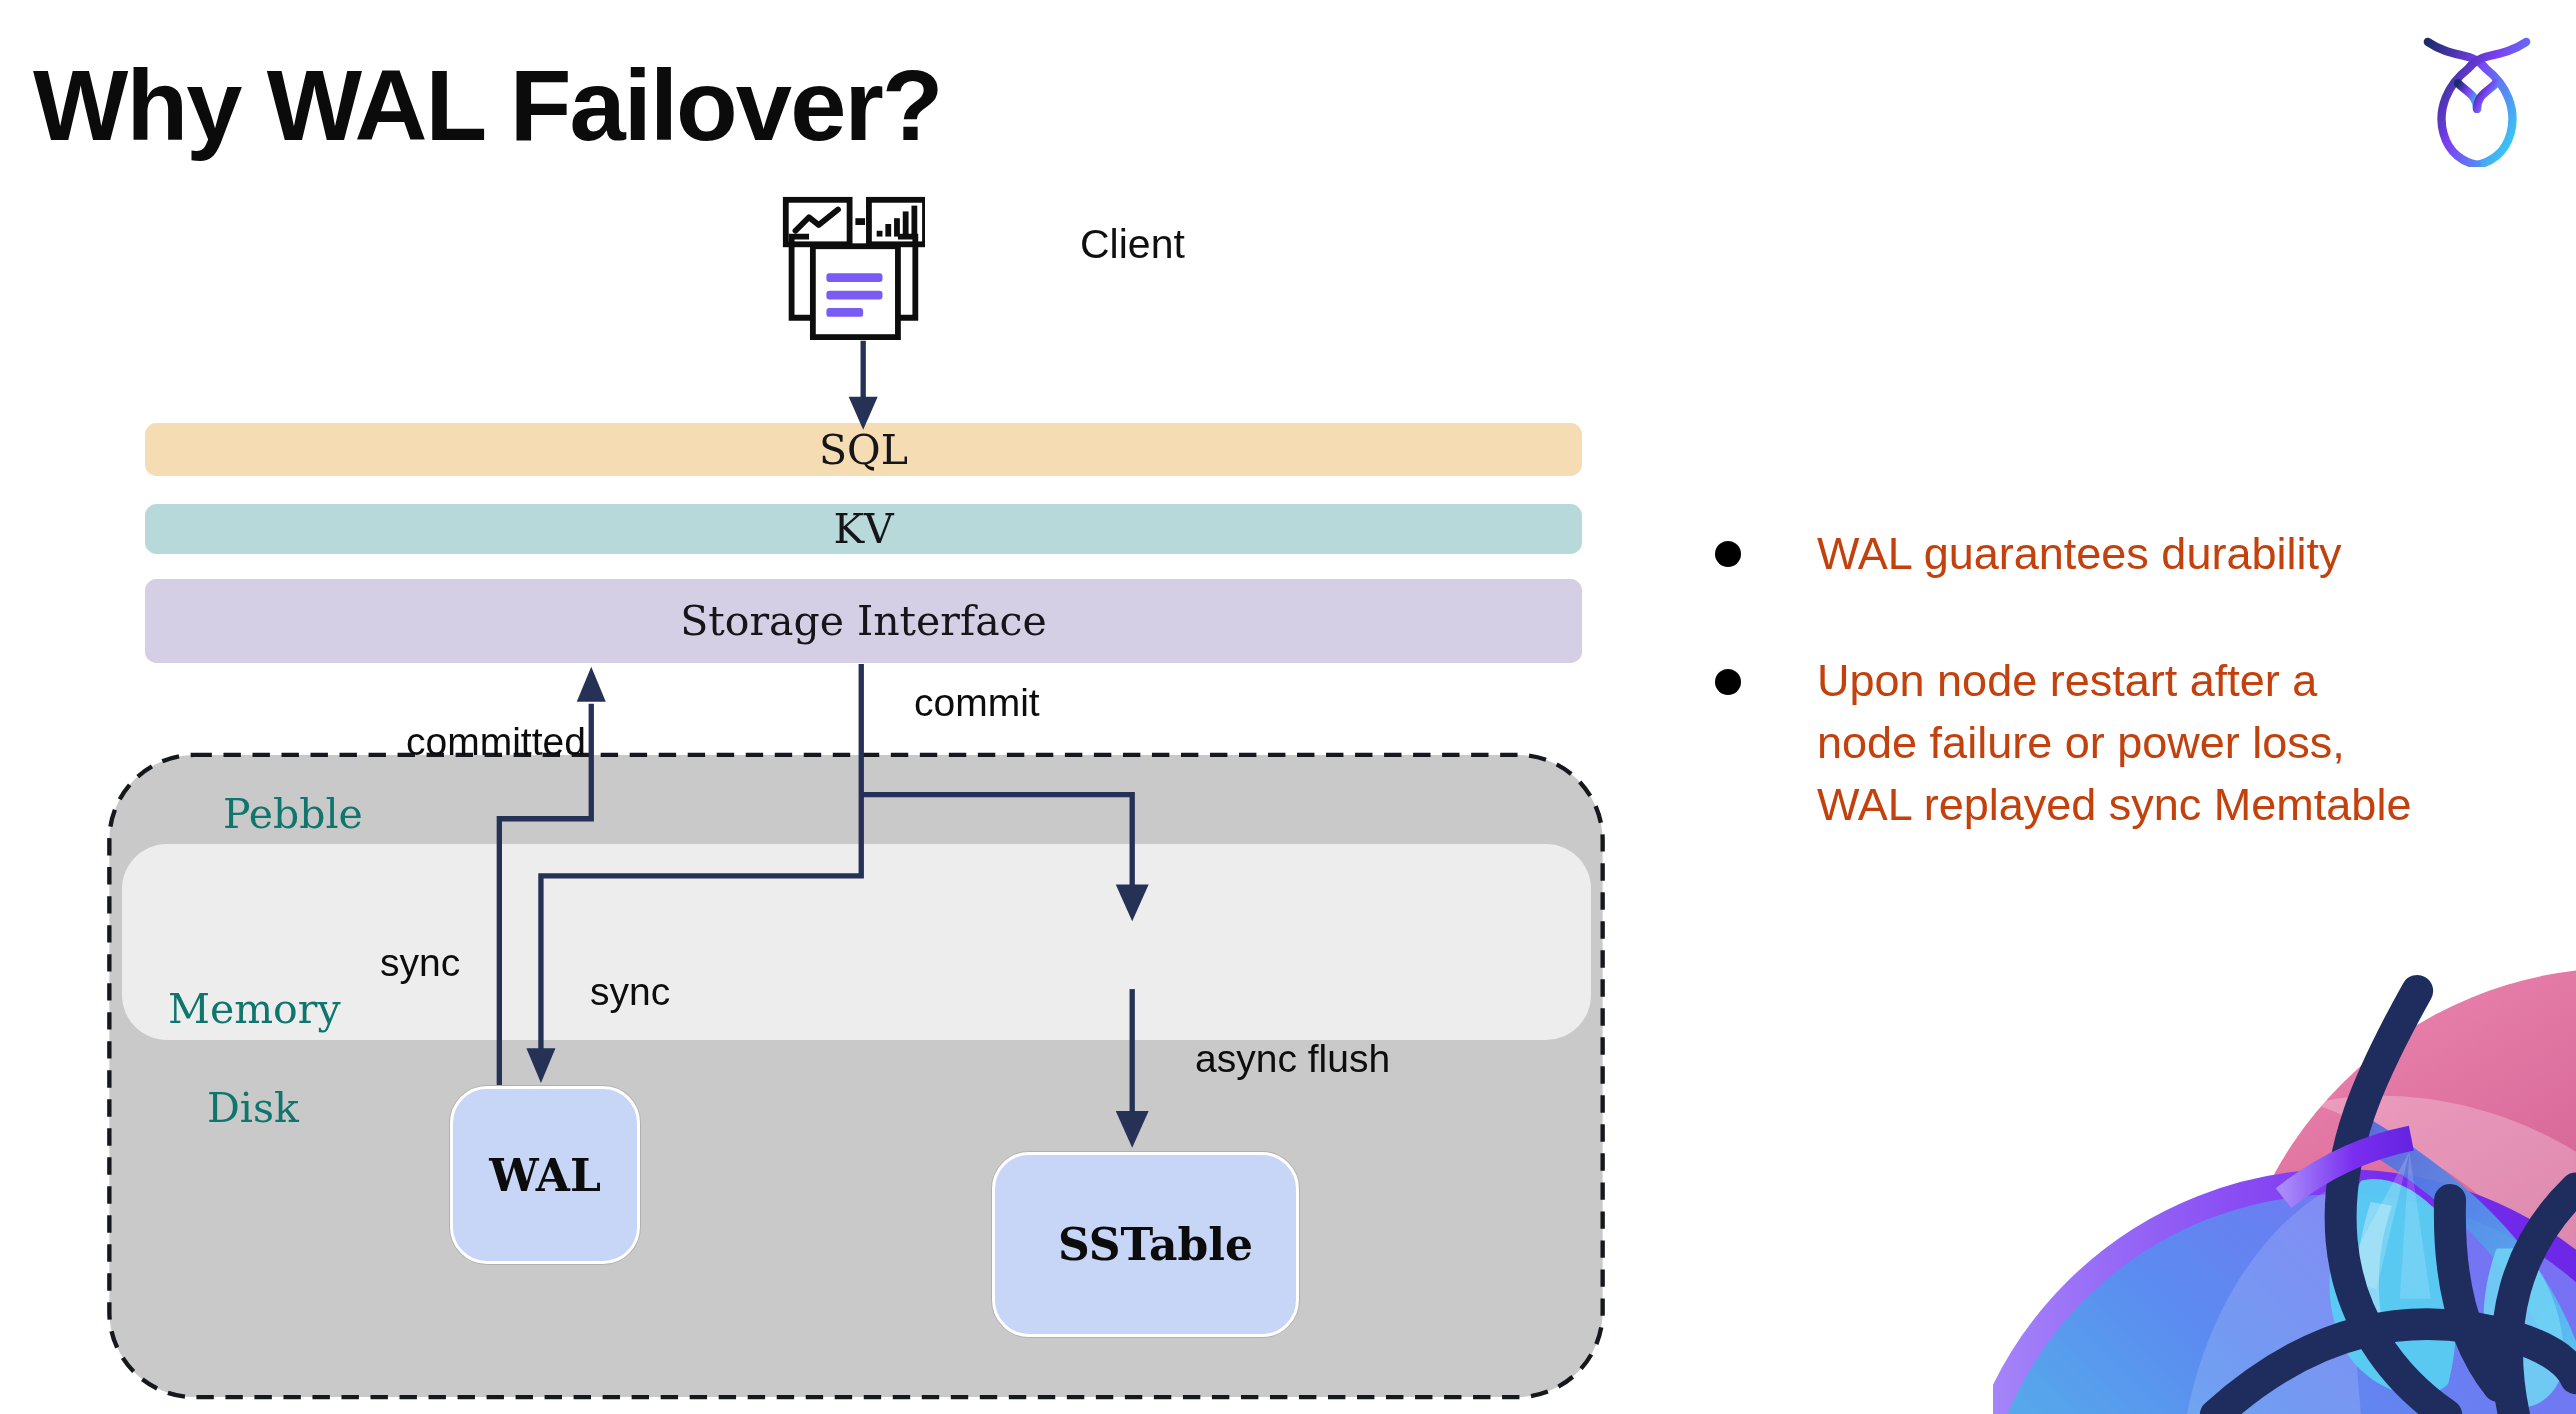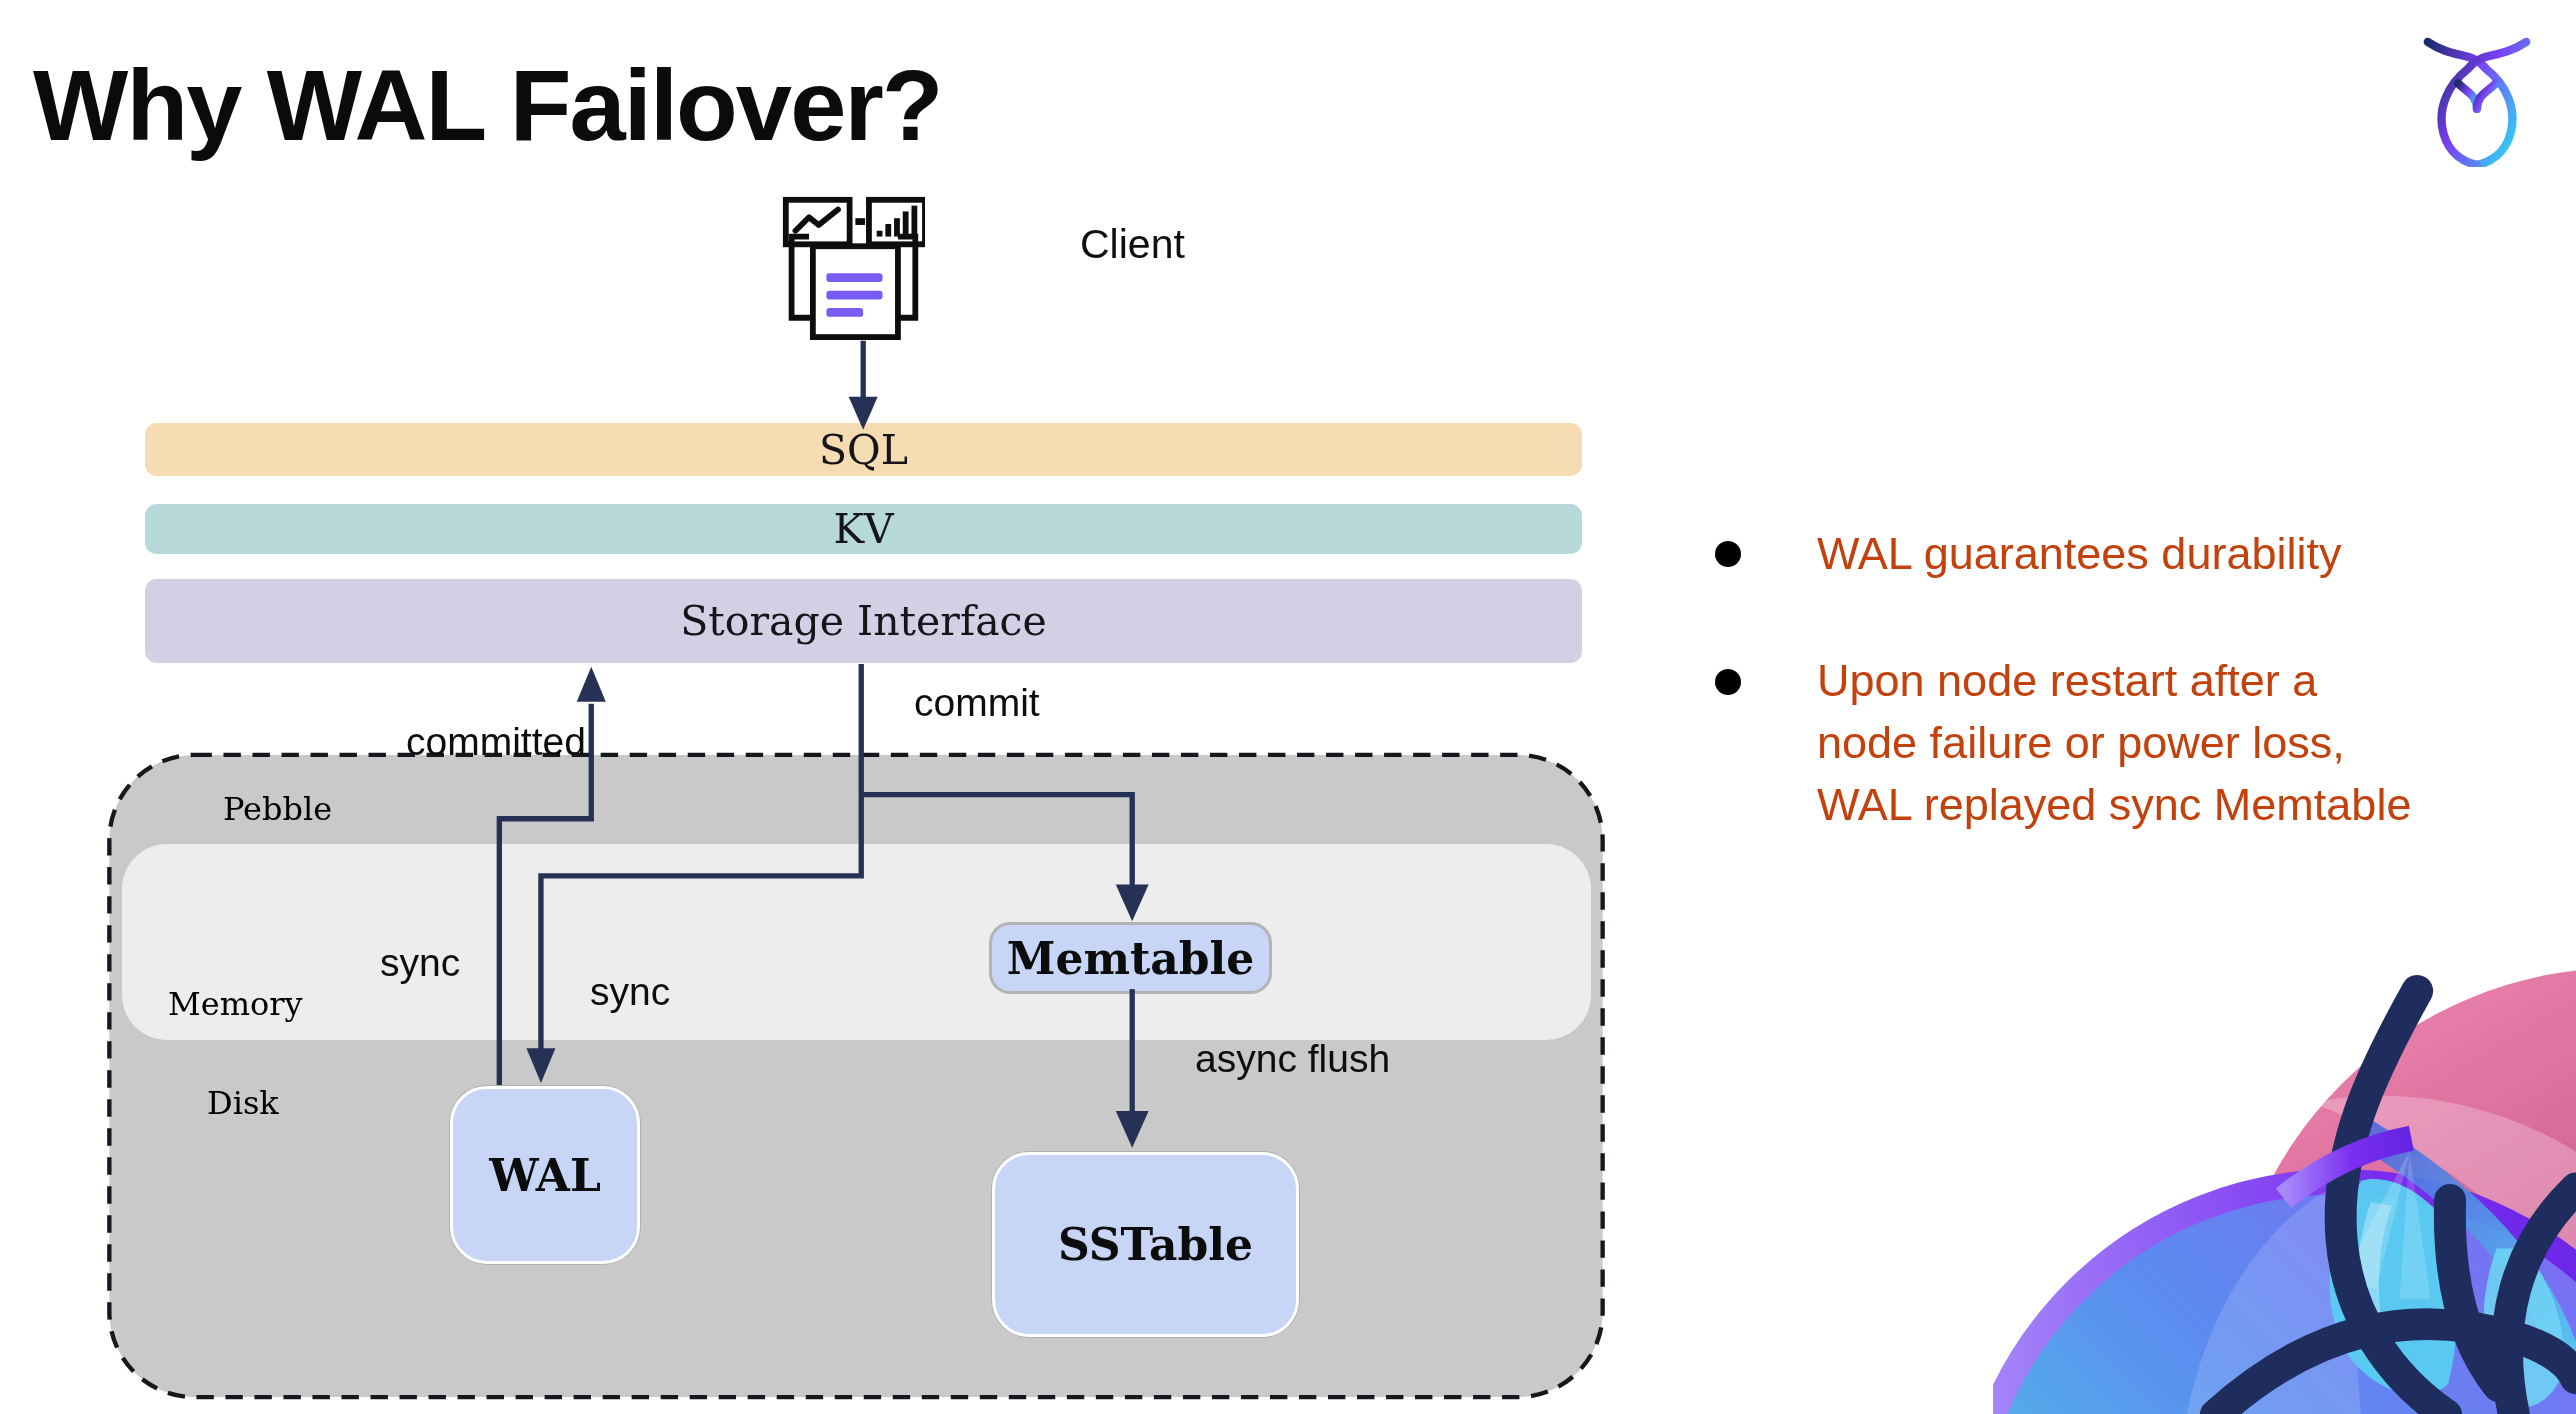--- a/index.html
+++ b/index.html
@@ -10,21 +10,21 @@
   .sans{font-family:"Liberation Sans",sans-serif;}
 
   .title{left:33px;top:48px;font-size:101px;font-weight:800;letter-spacing:-1.9px;color:#0b0b0b;white-space:nowrap;}
 
   .bar{left:145px;width:1437px;border-radius:11.6px;display:flex;align-items:center;justify-content:center;}
   .bar-label{font-size:41px;color:#15151a;}
   .bar-sql{top:423px;height:53px;background:var(--bar-sql);justify-content:center;}
   .bar-kv{top:504px;height:50px;background:var(--bar-kv);}
   .bar-storage{top:579px;height:84px;background:var(--bar-storage);}
 
-  .pebble-label{font-size:32px;color:#000000;}
+  .pebble-label{font-size:41px;color:#0f766e;}
   .memory-band{left:122px;top:844px;width:1469px;height:196px;background:var(--memory-bg);border-radius:45px;z-index:2;}
 
   .node{background:var(--node-fill);display:flex;align-items:center;justify-content:center;z-index:4;
         font-family:"DejaVu Serif","Liberation Serif",serif;font-weight:bold;font-size:44px;color:#0c0c0c;}
   .node-wal{left:450px;top:1086px;width:184px;height:172px;border:3.9px solid #ffffff;border-radius:37px;box-shadow:0 0 0 1px rgba(0,0,0,.12);}
   .node-memtable{left:989px;top:922px;width:277px;height:66px;border:3.9px solid #b3b3b3;border-radius:21px;}
   .node-sstable{left:992px;top:1152px;width:281px;height:179px;border:3.9px solid #ffffff;border-radius:37px;box-shadow:0 0 0 1px rgba(0,0,0,.12);padding-left:20px;}
 
   .edge-label{font-size:39px;color:#0d0d0d;z-index:5;white-space:nowrap;}
 
@@ -100,23 +100,20 @@
   </svg>
   <div class="abs memory-band"></div>
 
   <div class="abs serif pebble-label z3" style="left:223px;top:790px;">Pebble</div>
   <div class="abs serif pebble-label z3" style="left:168px;top:985px;">Memory</div>
   <div class="abs serif pebble-label z3" style="left:207px;top:1084px;">Disk</div>
 
   <div class="abs node node-wal">
     <span>WAL</span>
   </div>
-  <div class="abs node node-memtable">
-    <span>Memtable</span>
-  </div>
   <div class="abs node node-sstable">
     <span>SSTable</span>
   </div>
 
   <div class="abs sans edge-label" style="left:406px;top:720px;">committed</div>
   <div class="abs sans edge-label" style="left:914px;top:681px;">commit</div>
   <div class="abs sans edge-label" style="left:380px;top:941px;">sync</div>
   <div class="abs sans edge-label" style="left:590px;top:970px;">sync</div>
   <div class="abs sans edge-label" style="left:1195px;top:1037px;">async flush</div>
 

